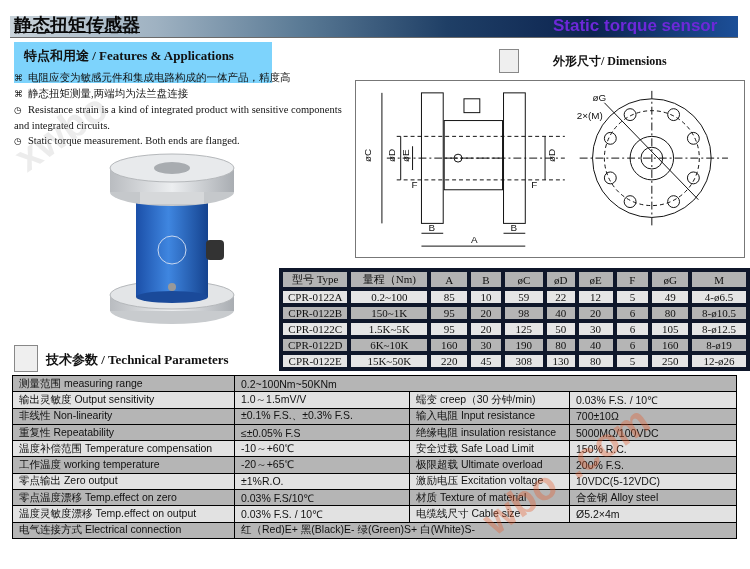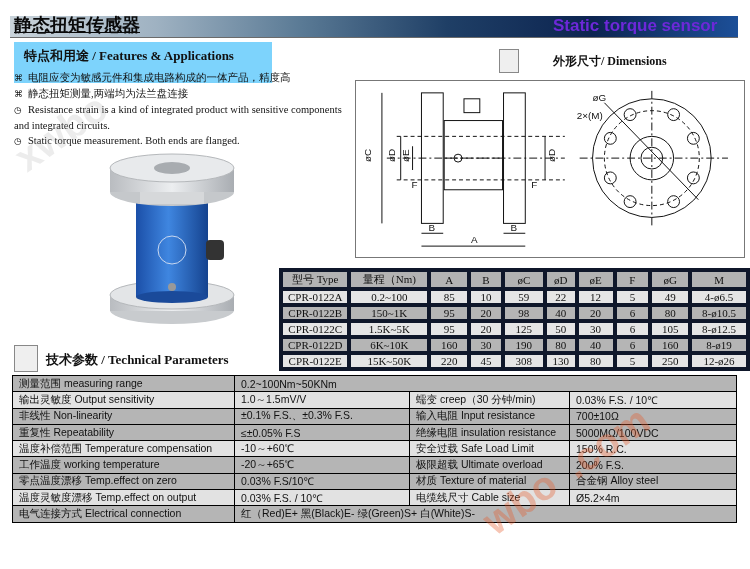--- a/index.html
+++ b/index.html
@@ -276,20 +276,26 @@
         <td class="c2">-10～+60℃</td>
         <td class="c3">安全过载 Safe Load Limit</td>
         <td>150% R.C.</td>
   </tr>
   <tr class="g">
     <td class="c1">工作温度 working temperature</td>
         <td class="c2">-20～+65℃</td>
         <td class="c3">极限超载 Ultimate overload</td>
         <td>200% F.S.</td>
   </tr>
+  <tr class="l">
+    <td class="c1">零点输出 Zero output</td>
+        <td class="c2">±1%R.O.</td>
+        <td class="c3">激励电压 Excitation voltage</td>
+        <td>10VDC(5-12VDC)</td>
+  </tr>
   <tr class="g">
     <td class="c1">零点温度漂移 Temp.effect on zero</td>
         <td class="c2">0.03% F.S/10℃</td>
         <td class="c3">材质 Texture of material</td>
         <td>合金钢 Alloy steel</td>
   </tr>
   <tr class="l">
     <td class="c1">温度灵敏度漂移 Temp.effect on output</td>
         <td class="c2">0.03% F.S. / 10℃</td>
         <td class="c3">电缆线尺寸 Cable size</td>

